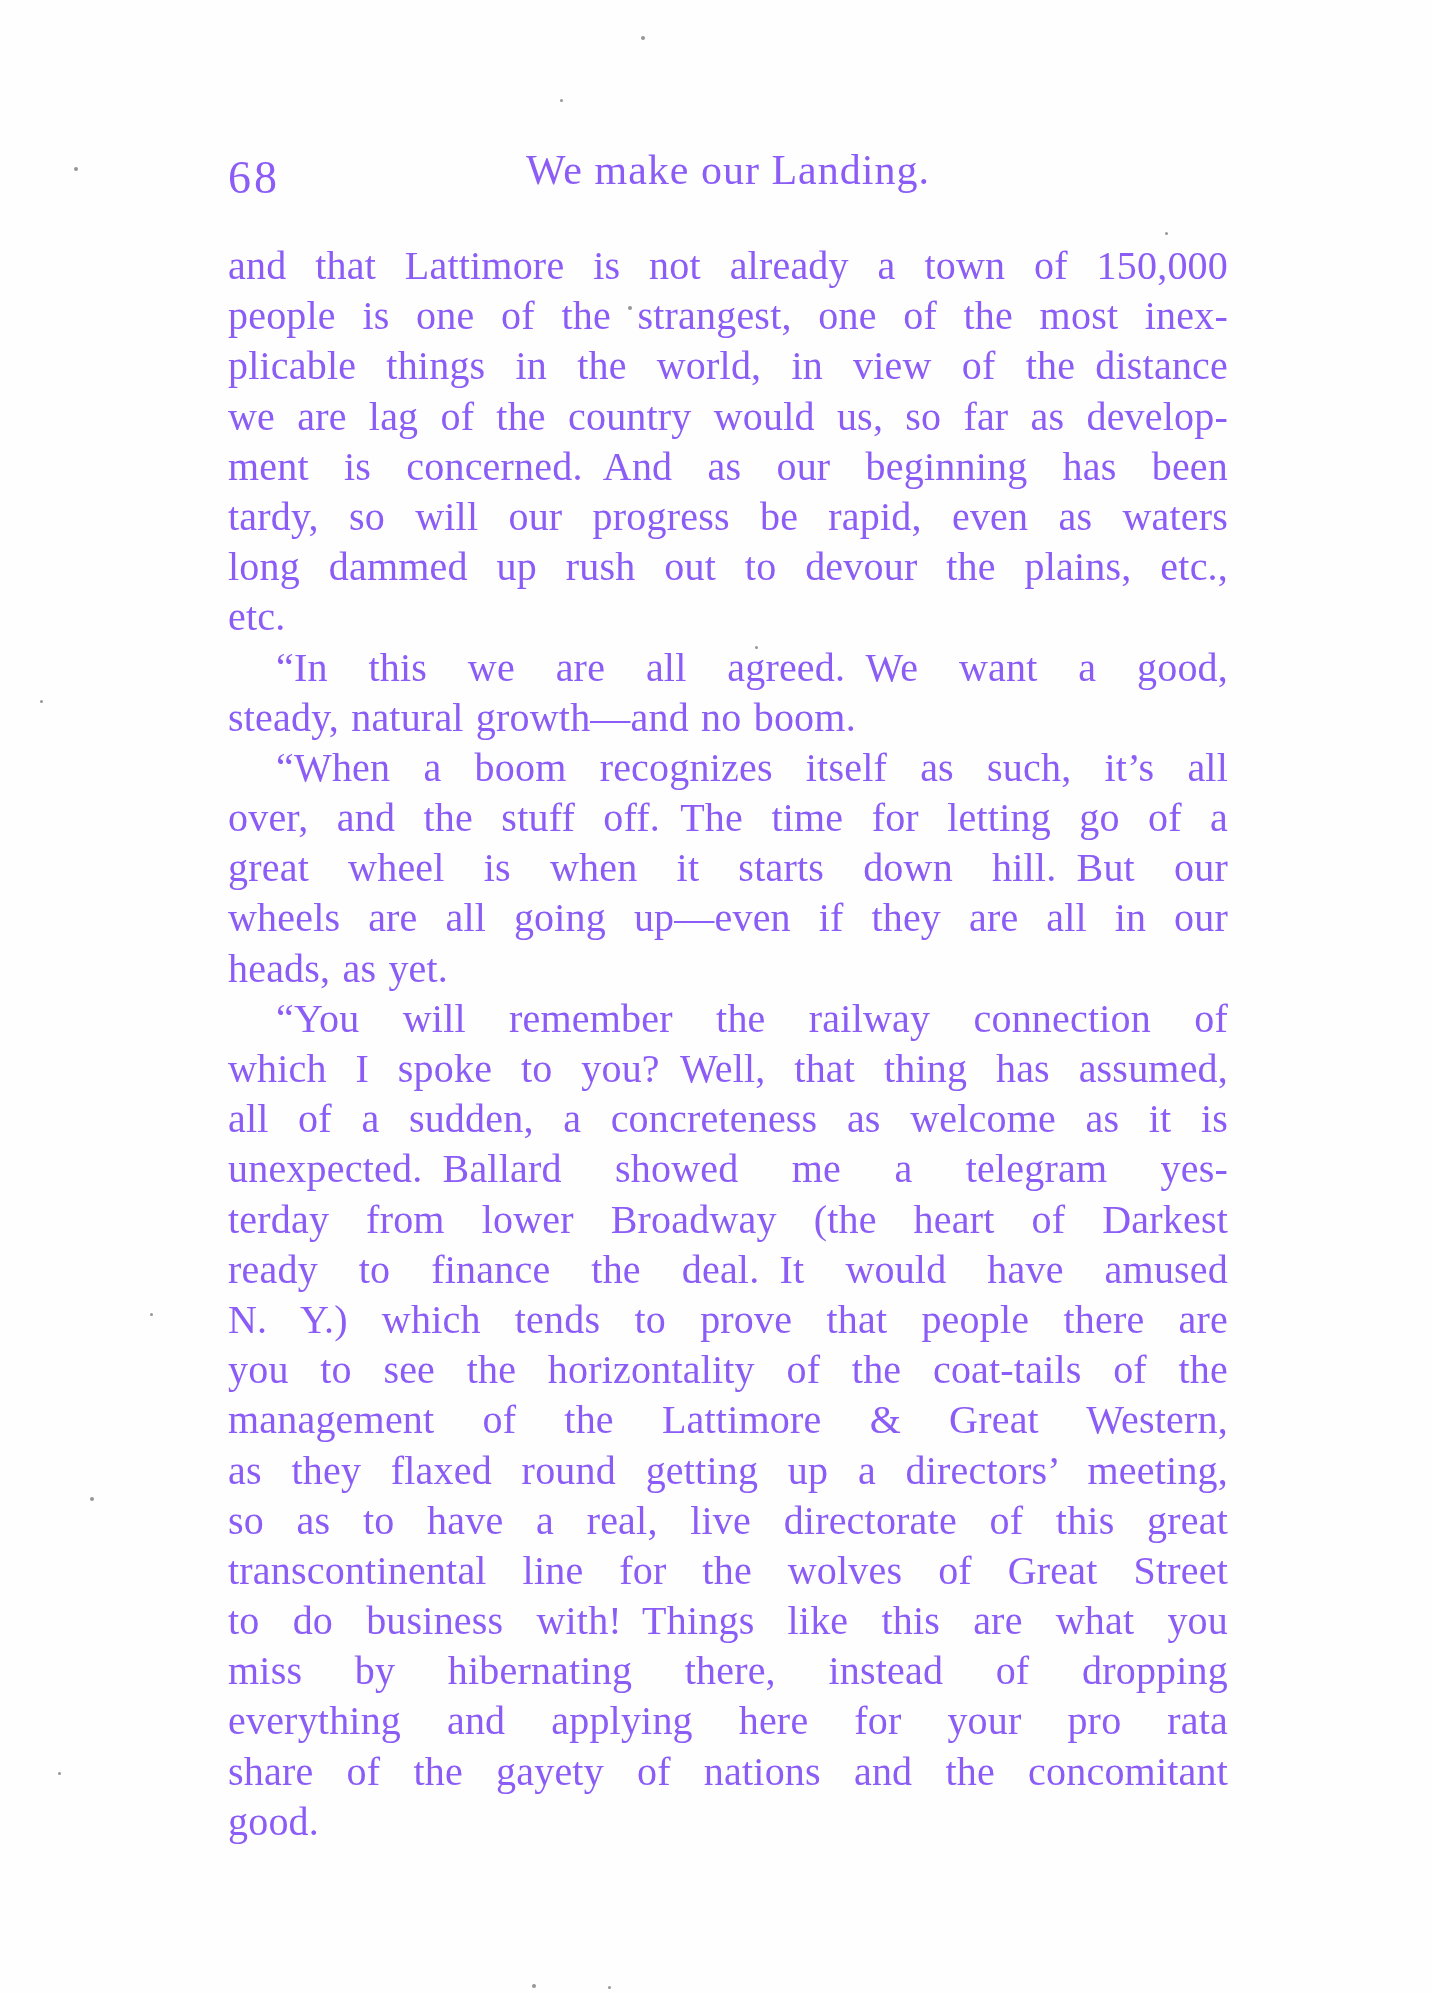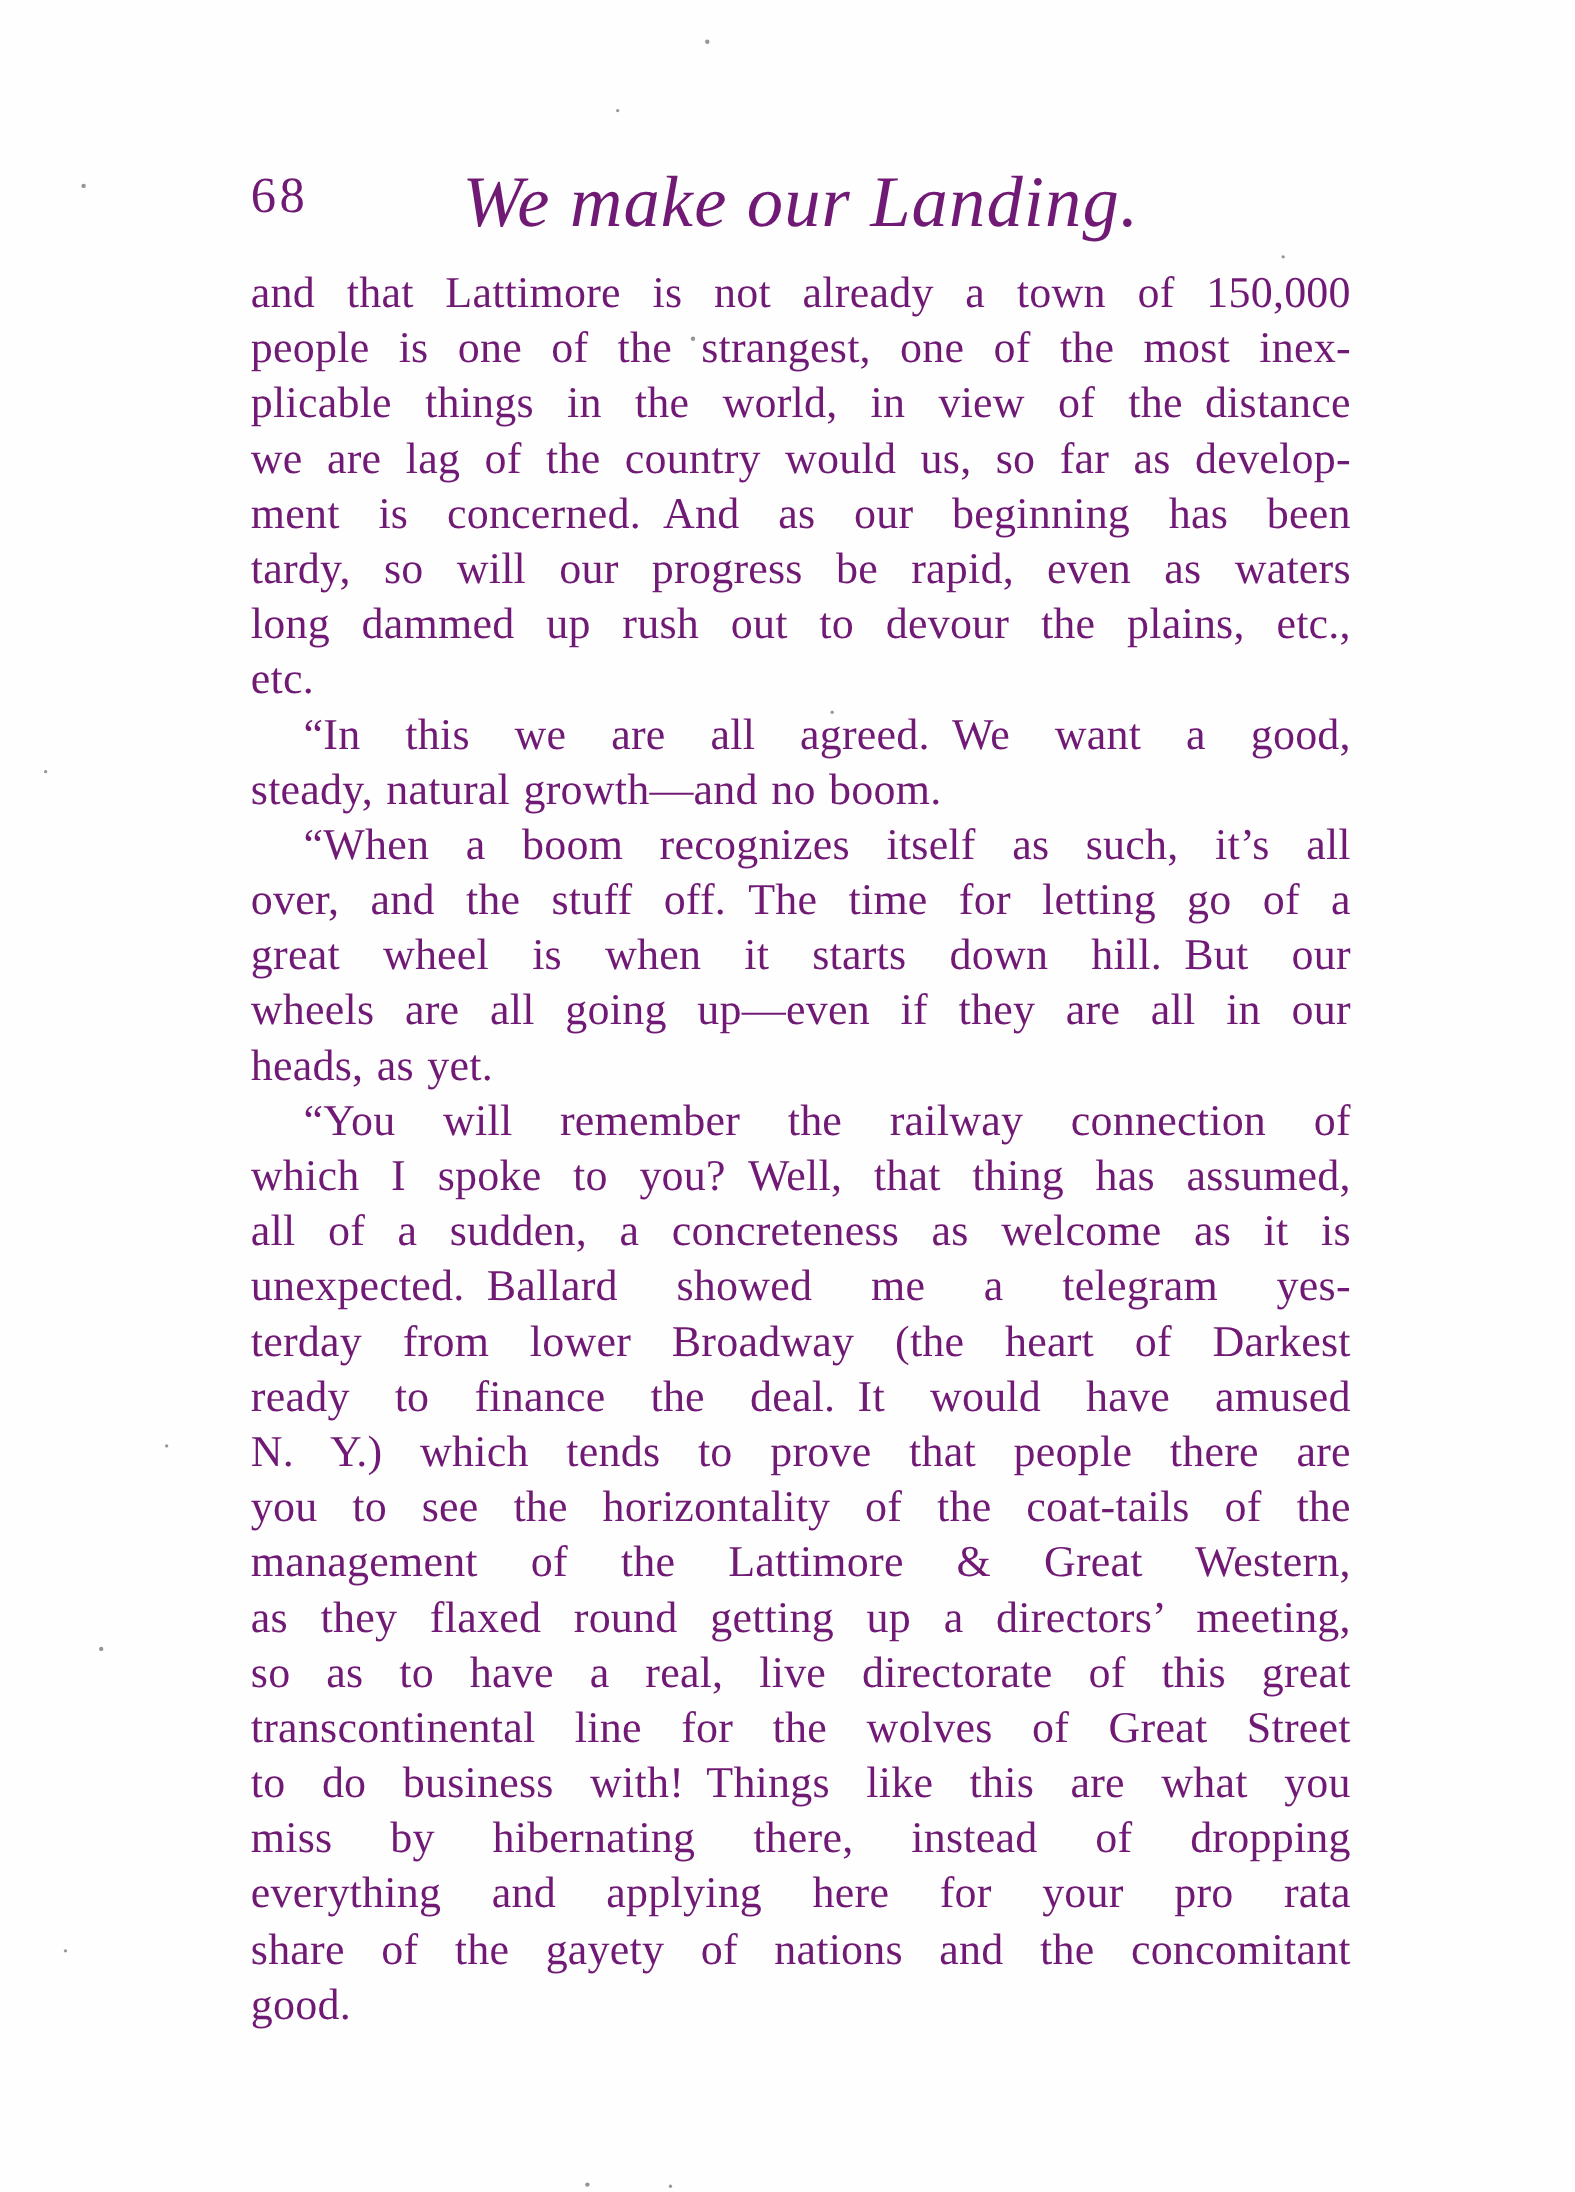--- a/index.html
+++ b/index.html
@@ -2,43 +2,42 @@
 <html><head>
 <meta charset="utf-8">
 <style>
   html, body { margin: 0; padding: 0; background: #e8e8e6; }
   .page {
     position: relative;
     width: 1432px;
     height: 1993px;
     background: #fefefe;
     font-family: "Liberation Serif", "DejaVu Serif", serif;
-    color: #701a75;
+    color: #8b5cf6;
     overflow: hidden;
   }
   .header {
     position: absolute;
     top: 146px;
     left: 228px;
     width: 1000px;
     height: 62px;
   }
   .pagenum {
     position: absolute;
     left: 0;
     top: 5px;
     font-size: 46px;
     letter-spacing: 3px;
   }
   .title {
     text-align: center;
-    font-size: 66px;
+    font-size: 42px;
     letter-spacing: 1px;
     white-space: nowrap;
-    font-style: italic;
   }
   .textblock {
     position: absolute;
     top: 241px;
     left: 228px;
     width: 1000px;
     font-size: 40px;
     line-height: 50.2px;
     letter-spacing: 0.2px;
     word-spacing: 2px;

